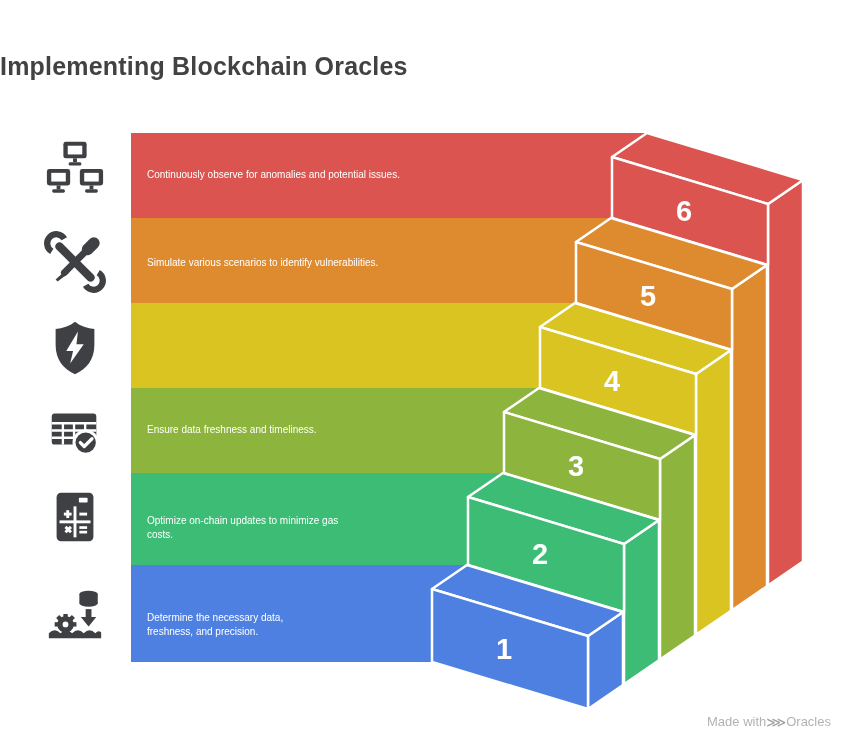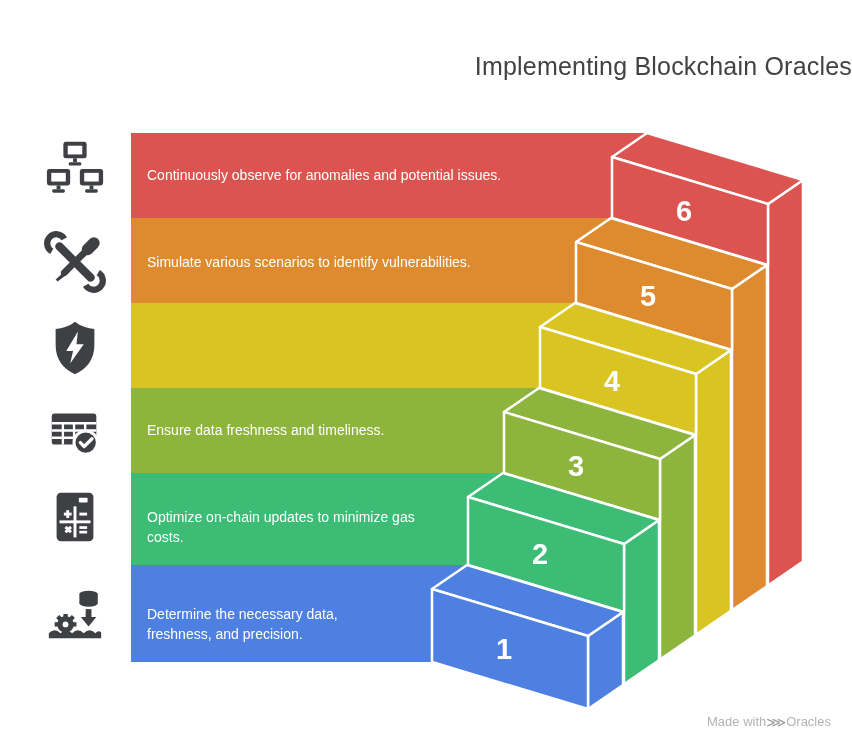--- a/index.html
+++ b/index.html
@@ -2,27 +2,27 @@
 <html><head>
 <meta charset="utf-8">
 <style>
   html,body{margin:0;padding:0;background:#ffffff;}
   .canvas{
     position:relative;width:852px;height:756px;background:#ffffff;
     font-family:"Liberation Sans",sans-serif;overflow:hidden;
   }
   .title{
     position:absolute;top:52px;left:0;width:852px;margin:0;
-    text-align:right;font-size:25px;font-weight:400;color:#424242;
+    text-align:left;font-size:25px;font-weight:700;color:#424242;
     letter-spacing:.2px;
   }
   .stair-svg{position:absolute;left:0;top:0;}
   .band-label{
     position:absolute;left:147px;width:430px;display:flex;align-items:center;
-    color:#ffffff;font-size:14px;line-height:1.42;white-space:pre-line;
+    color:#ffffff;font-size:10px;line-height:1.42;white-space:pre-line;
   }
   .step-number{
     position:absolute;transform:translate(-50%,-50%);
     color:#ffffff;font-size:29px;font-weight:700;
   }
   .icon{position:absolute;left:44px;width:62px;height:62px;}
   .icon svg{width:100%;height:100%;}
   .watermark{
     position:absolute;right:21px;top:714px;display:flex;align-items:center;
     color:#b3b3b3;font-size:13px;

